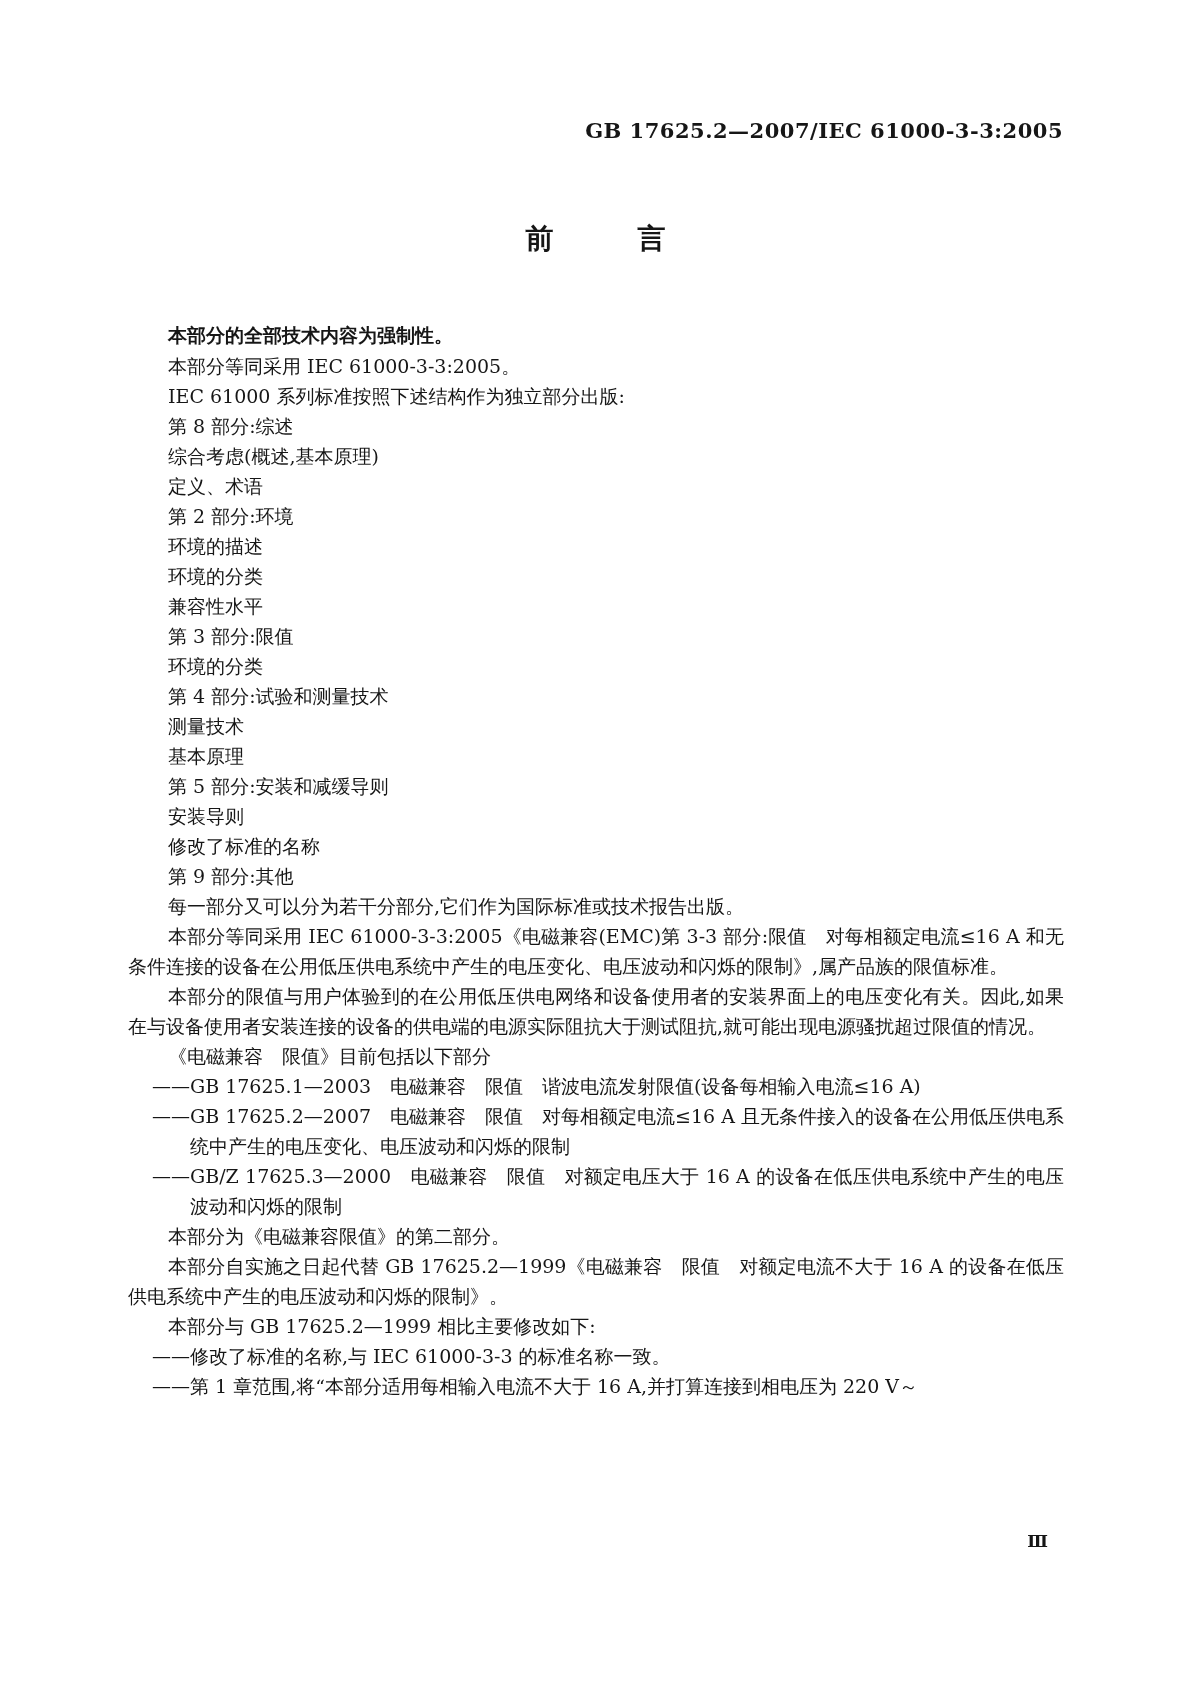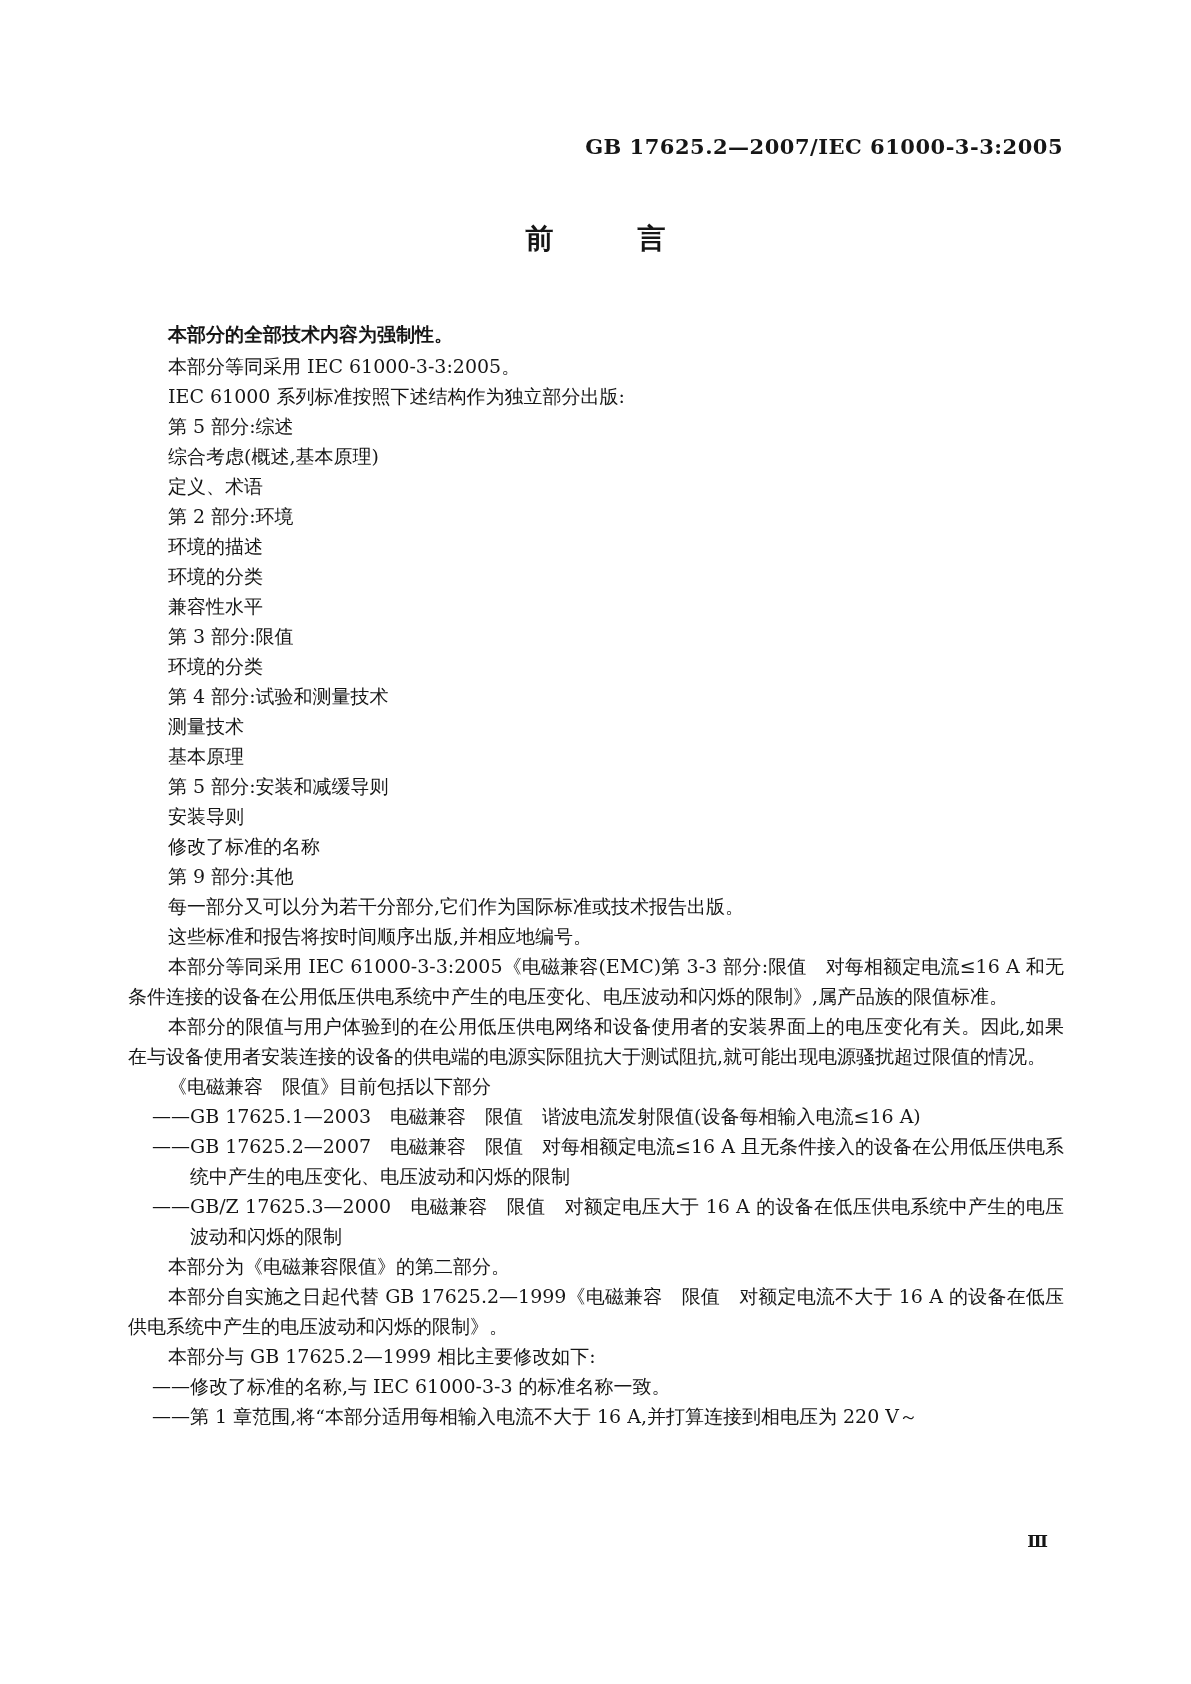--- a/index.html
+++ b/index.html
@@ -18,21 +18,20 @@
   }
   .doc-header {
     position: absolute;
     top: 118px;
     right: 128px;
     font-size: 21px;
     font-weight: 700;
     letter-spacing: 0.5px;
     font-family: "DejaVu Serif", "Liberation Serif", serif;
     white-space: nowrap;
-    margin-top: 16px;
   }
   .doc-title {
     position: absolute;
     top: 216px;
     left: 0;
     right: 0;
     margin: 0;
     text-align: center;
     font-size: 28px;
     line-height: 46px;
@@ -52,21 +51,21 @@
   .para {
     margin: 0;
     padding: 0;
   }
   .para.indent {
     text-indent: 40px;
   }
   .para.bold {
     text-indent: 40px;
     font-weight: 700;
-    font-family: Liberation Mono, monospace;
+    font-family: Liberation Sans, sans-serif;
   }
   .para.dash {
     padding-left: 62px;
     text-indent: -38px;
   }
   .page-number {
     position: absolute;
     top: 1531px;
     right: 143px;
     font-size: 17px;
@@ -78,38 +77,37 @@
 
 <div class="page">
   <div class="doc-header">GB 17625.2—2007/IEC 61000-3-3:2005</div>
 
   <h1 class="doc-title">前　　　言</h1>
 
   <div class="doc-body">
       <p class="para bold">本部分的全部技术内容为强制性。</p>
       <p class="para indent">本部分等同采用 IEC 61000-3-3:2005。</p>
       <p class="para indent">IEC 61000 系列标准按照下述结构作为独立部分出版:</p>
-      <p class="para indent">第 5 部分:综述</p>
+      <p class="para indent">第 8 部分:综述</p>
       <p class="para indent">综合考虑(概述,基本原理)</p>
       <p class="para indent">定义、术语</p>
       <p class="para indent">第 2 部分:环境</p>
       <p class="para indent">环境的描述</p>
       <p class="para indent">环境的分类</p>
       <p class="para indent">兼容性水平</p>
       <p class="para indent">第 3 部分:限值</p>
       <p class="para indent">环境的分类</p>
       <p class="para indent">第 4 部分:试验和测量技术</p>
       <p class="para indent">测量技术</p>
       <p class="para indent">基本原理</p>
       <p class="para indent">第 5 部分:安装和减缓导则</p>
       <p class="para indent">安装导则</p>
       <p class="para indent">修改了标准的名称</p>
       <p class="para indent">第 9 部分:其他</p>
       <p class="para indent">每一部分又可以分为若干分部分,它们作为国际标准或技术报告出版。</p>
-      <p class="para indent">这些标准和报告将按时间顺序出版,并相应地编号。</p>
       <p class="para indent">本部分等同采用 IEC 61000-3-3:2005《电磁兼容(EMC)第 3-3 部分:限值　对每相额定电流≤16 A 和无条件连接的设备在公用低压供电系统中产生的电压变化、电压波动和闪烁的限制》,属产品族的限值标准。</p>
       <p class="para indent">本部分的限值与用户体验到的在公用低压供电网络和设备使用者的安装界面上的电压变化有关。因此,如果在与设备使用者安装连接的设备的供电端的电源实际阻抗大于测试阻抗,就可能出现电源骚扰超过限值的情况。</p>
       <p class="para indent">《电磁兼容　限值》目前包括以下部分</p>
       <p class="para dash">——GB 17625.1—2003　电磁兼容　限值　谐波电流发射限值(设备每相输入电流≤16 A)</p>
       <p class="para dash">——GB 17625.2—2007　电磁兼容　限值　对每相额定电流≤16 A 且无条件接入的设备在公用低压供电系统中产生的电压变化、电压波动和闪烁的限制</p>
       <p class="para dash">——GB/Z 17625.3—2000　电磁兼容　限值　对额定电压大于 16 A 的设备在低压供电系统中产生的电压波动和闪烁的限制</p>
       <p class="para indent">本部分为《电磁兼容限值》的第二部分。</p>
       <p class="para indent">本部分自实施之日起代替 GB 17625.2—1999《电磁兼容　限值　对额定电流不大于 16 A 的设备在低压供电系统中产生的电压波动和闪烁的限制》。</p>
       <p class="para indent">本部分与 GB 17625.2—1999 相比主要修改如下:</p>
       <p class="para dash">——修改了标准的名称,与 IEC 61000-3-3 的标准名称一致。</p>

